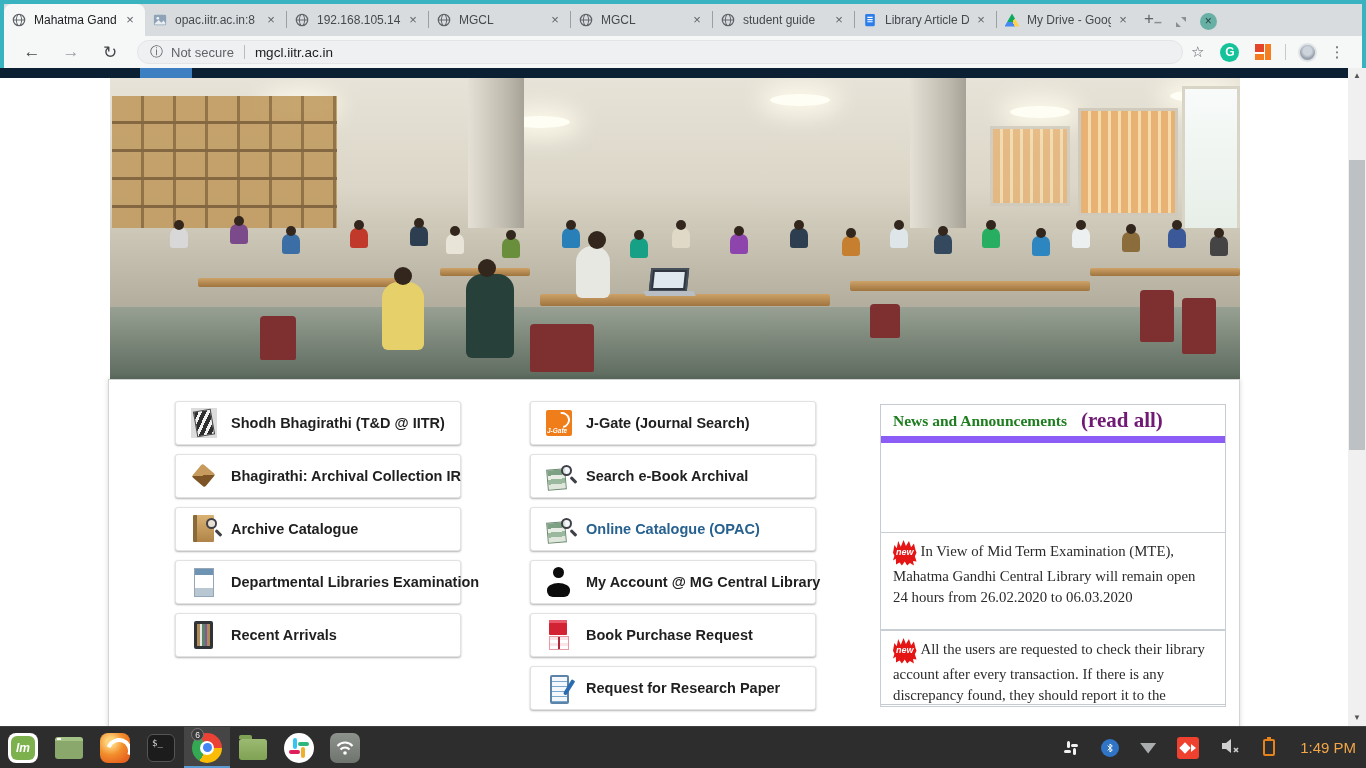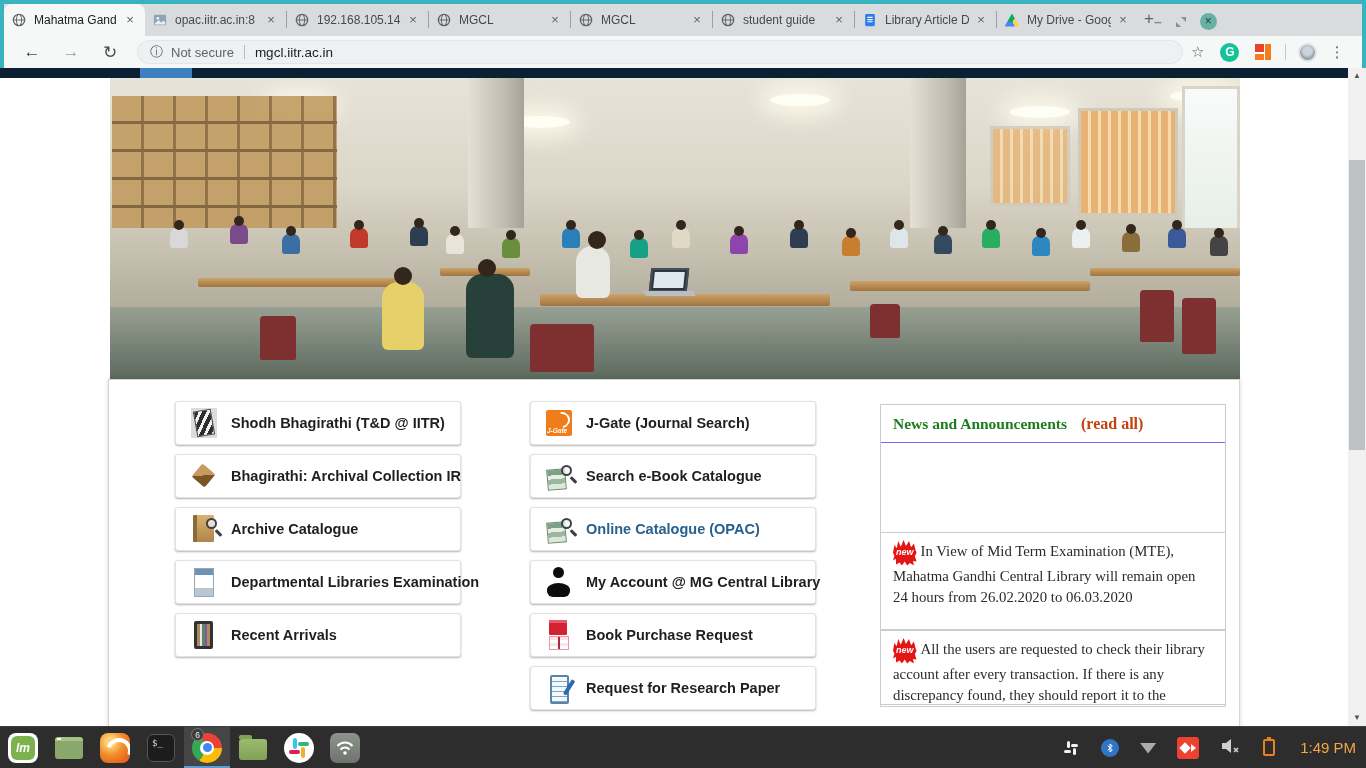--- a/index.html
+++ b/index.html
@@ -135,24 +135,24 @@
      linear-gradient(90deg,#0000 46%,#b0293a 46% 54%,#0000 54%),
      repeating-linear-gradient(#fbe3e7 0 3px,#fff 3px 6px)}
   .ic-research::before{content:"";position:absolute;left:4px;top:2px;width:15px;height:25px;
     background:repeating-linear-gradient(#f4f8fc 0 4px,#7aa7cc 4px 5px);
     border:2px solid #5b84a8;border-radius:2px}
   .ic-research::after{content:"";position:absolute;right:1px;top:6px;width:4px;height:17px;
     background:#2b6cb0;transform:rotate(32deg);border-radius:1px 1px 2px 2px}
   
   .news-panel{position:absolute;left:771px;top:24px;width:346px;height:301px;
     border:1px solid #c6cbd2;background:#fff;font-family:"Liberation Serif",serif}
-  .news-header{height:38px;border-bottom:1px solid #8b5cf6;display:flex;align-items:center;
+  .news-header{height:38px;border-bottom:7px solid #8b5cf6;display:flex;align-items:center;
     padding:0 12px}
   .news-title{color:#1e7d1e;font-weight:bold;font-size:15.5px}
-  .read-all{color:#c2410c;font-weight:bold;font-size:16px;margin-left:14px;cursor:pointer}
+  .read-all{color:#701a75;font-weight:bold;font-size:21px;margin-left:14px;cursor:pointer}
   .news-item{position:absolute;left:-1px;right:-1px;border:1px solid #c9cdd4;
     padding:7px 12px 0 12px;font-size:14.8px;line-height:21.5px;color:#2b2b2b;overflow:hidden}
   .ni-1{top:127px;height:98px}
   .ni-2{top:225px;height:77px}
   .new-badge{display:inline-block;background:#e51515;color:#fff;font-size:9px;font-weight:bold;
     font-style:italic;font-family:"Liberation Sans",sans-serif;padding:2px 3px;margin-right:4px;
     vertical-align:1px;clip-path:polygon(0 50%,6% 20%,16% 32%,22% 4%,33% 26%,45% 0,55% 24%,68% 4%,
       77% 28%,89% 14%,96% 40%,100% 50%,93% 64%,100% 84%,85% 82%,89% 100%,72% 90%,60% 100%,50% 84%,
       38% 100%,28% 88%,13% 96%,12% 74%,0 80%,6% 62%)}
   
@@ -427,21 +427,21 @@
   <div class="card col-mid" style="top:21px">
     <span class="ic ic-jgate">
         <span class="jgate-text">J-Gate</span>
       </span>
     <span class="card-label">J-Gate (Journal Search)</span>
   </div>
   <div class="card col-mid" style="top:74px">
     <span class="ic ic-books">
         <span class="mag"></span>
       </span>
-    <span class="card-label">Search e-Book Catalogue</span>
+    <span class="card-label">Search e-Book Archival</span>
   </div>
   <div class="card col-mid" style="top:127px">
     <span class="ic ic-books">
         <span class="mag"></span>
       </span>
     <span class="card-label blue">Online Catalogue (OPAC)</span>
   </div>
   <div class="card col-mid" style="top:180px">
     <span class="ic ic-account"></span>
     <span class="card-label">My Account @ MG Central Library</span>

